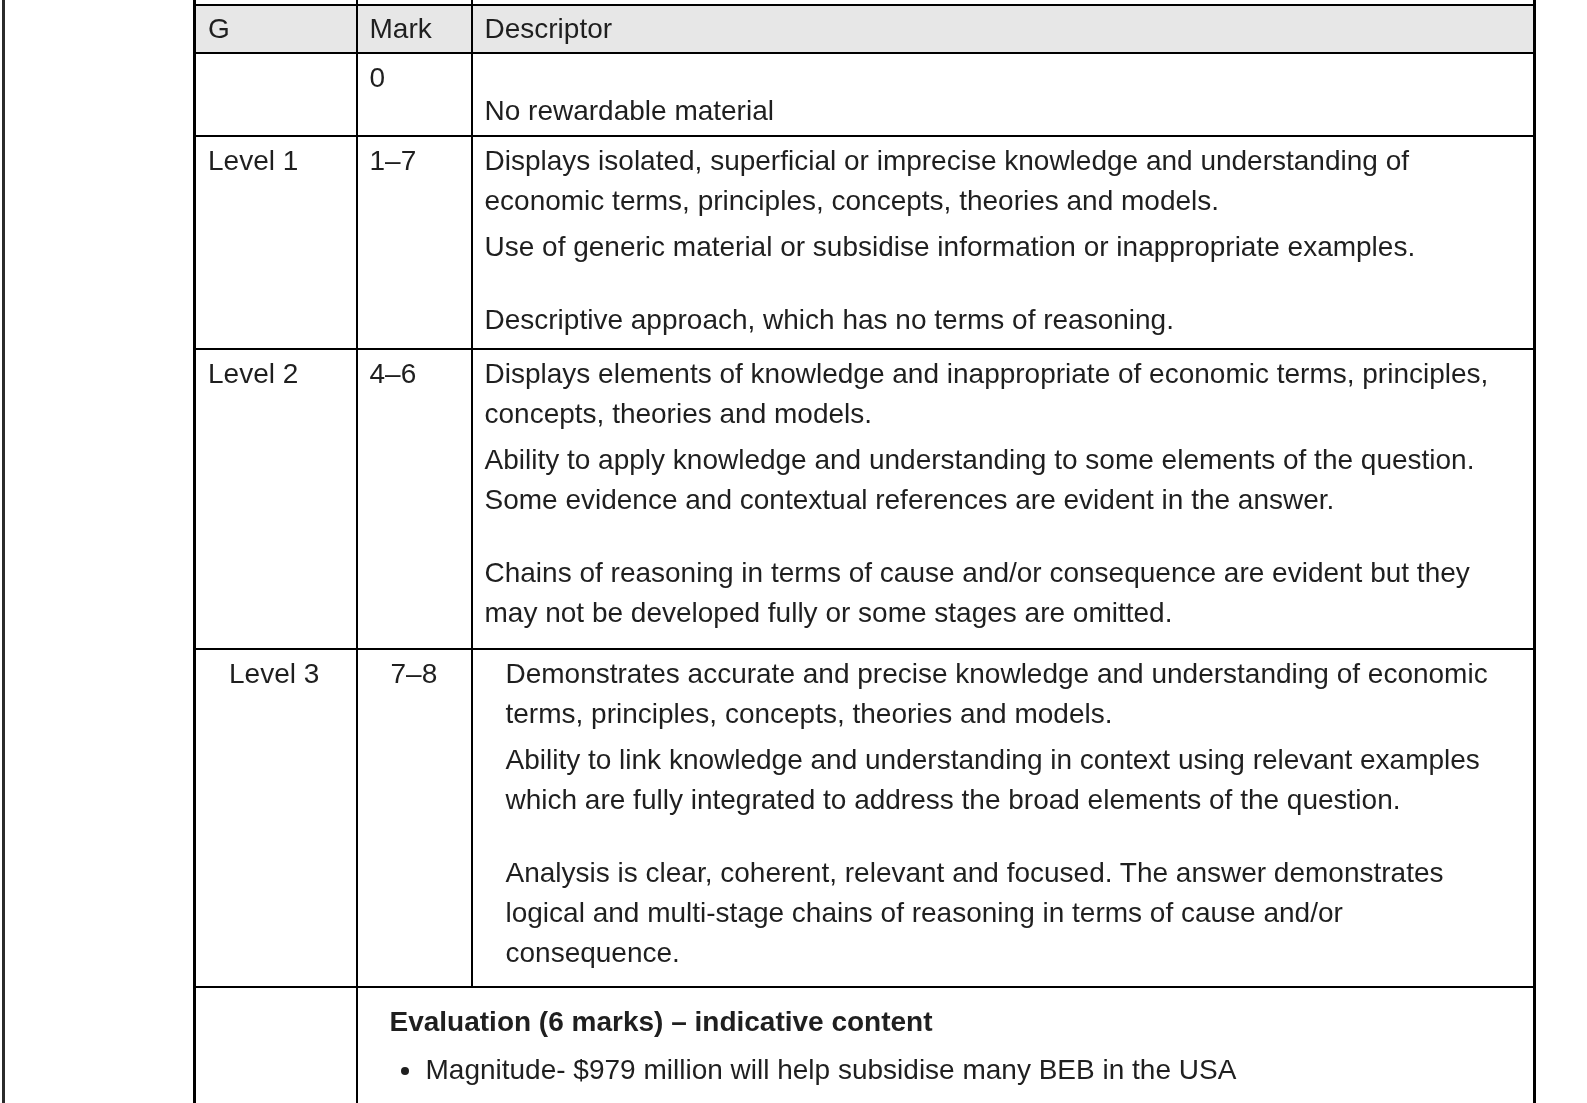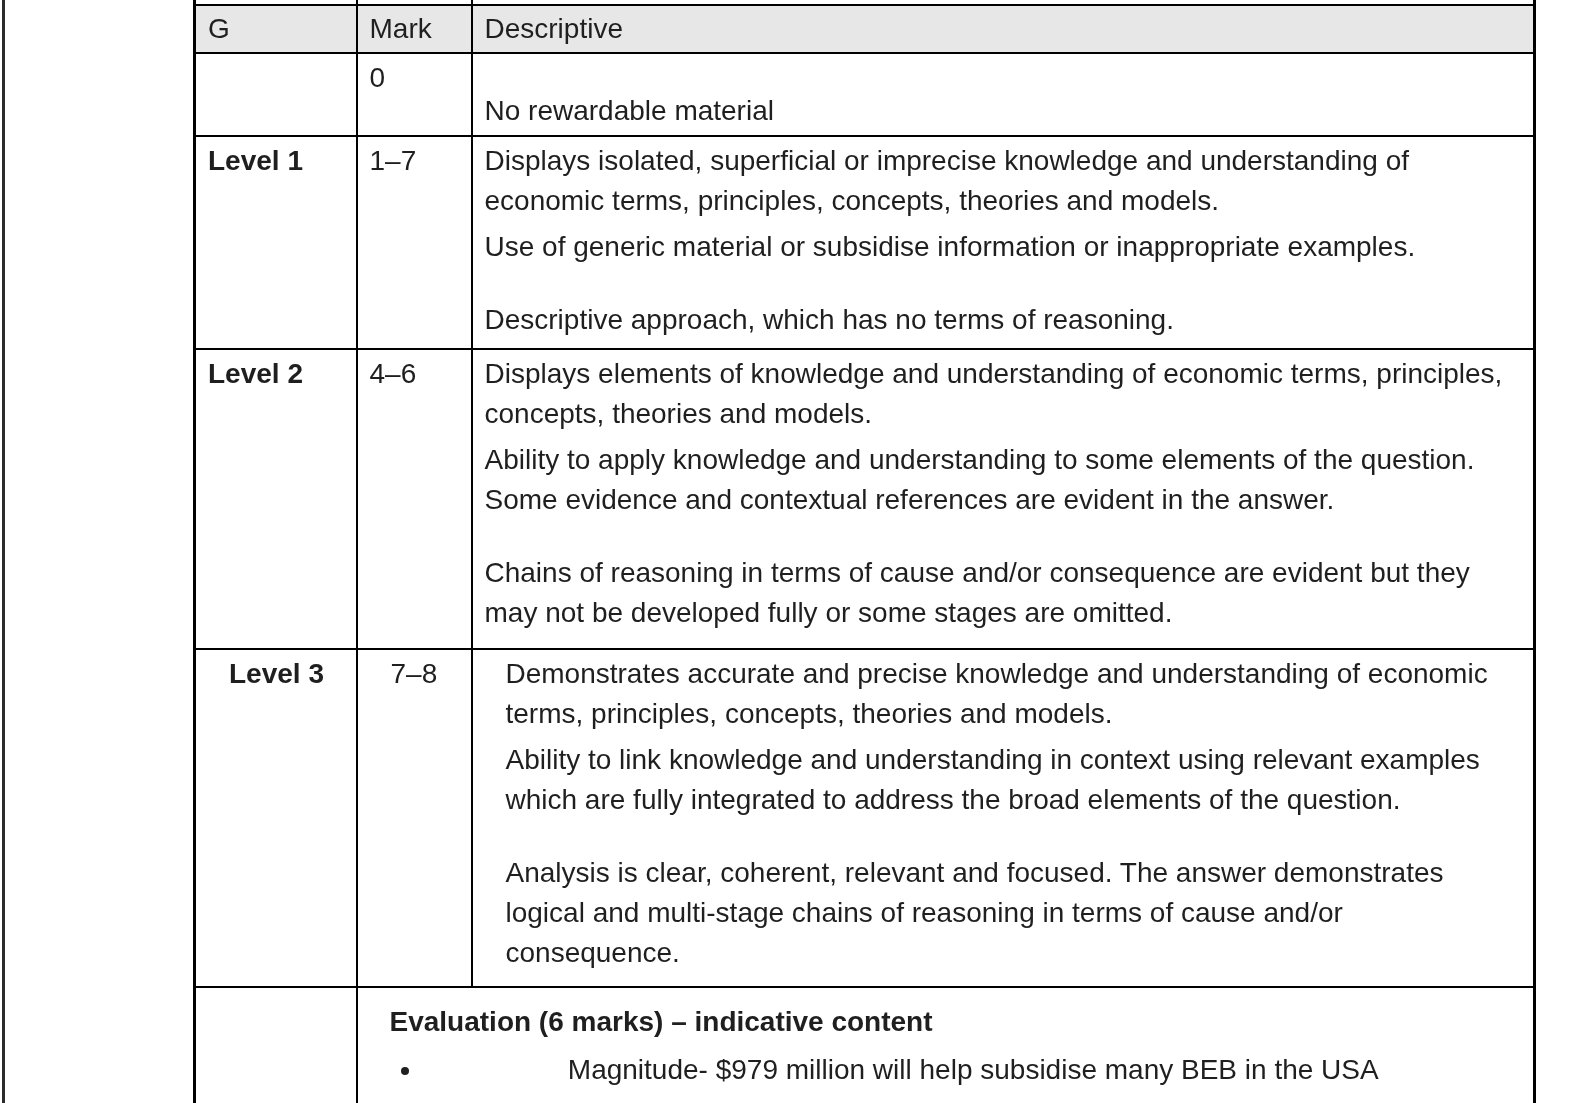--- a/index.html
+++ b/index.html
@@ -52,34 +52,33 @@
     height: 32px;
     padding-top: 3px;
     padding-bottom: 3px;
     vertical-align: middle;
   }
   tr.zero-row td { height: 31px; }
   tr.level1-row td { height: 203px; }
   tr.level2-row td { height: 290px; }
   tr.level3-row td { height: 328px; padding-left: 33px; }
   tr.eval-row td { height: 89px; padding-top: 14px; padding-left: 32px; }
-  td.level-cell { font-weight: 700; }
+  td.level-cell { font-weight: 400; }
   td p {
     margin: 0 0 6px 0;
   }
   td p:last-child { margin-bottom: 0; margin-top: 33px; }
   .eval-heading {
     font-weight: 700;
     margin: 0;
   }
   ul.eval-list {
     margin: 8px 0 16px 0;
     padding-left: 34px;
     list-style-type: disc;
-    text-align: center;
   }
   ul.eval-list li {
     padding-left: 2px;
   }
 </style>
 </head>
 <body>
 
 <div class="page-edge-line"></div>
 
@@ -93,21 +92,21 @@
   <tbody>
       <tr class="stub-row">
     <td></td>
     <td></td>
     <td></td>
   </tr>
 
   <tr class="header-row">
     <td class="header-cell">G</td>
     <td class="header-cell">Mark</td>
-    <td class="header-cell">Descriptive</td>
+    <td class="header-cell">Descriptor</td>
   </tr>
 
   <tr class="zero-row">
     <td class="level-cell"></td>
     <td class="mark-cell">0</td>
     <td class="descriptor-cell">
       <p>No rewardable material</p>
     </td>
   </tr>
 
@@ -118,21 +117,21 @@
       <p>Displays isolated, superficial or imprecise knowledge and understanding of economic terms, principles, concepts, theories and models.</p>
       <p>Use of generic material or subsidise information or inappropriate examples.</p>
       <p>Descriptive approach, which has no terms of reasoning.</p>
     </td>
   </tr>
 
   <tr class="level2-row">
     <td class="level-cell">Level 2</td>
     <td class="mark-cell">4–6</td>
     <td class="descriptor-cell">
-      <p>Displays elements of knowledge and understanding of economic terms, principles, concepts, theories and models.</p>
+      <p>Displays elements of knowledge and inappropriate of economic terms, principles, concepts, theories and models.</p>
       <p>Ability to apply knowledge and understanding to some elements of the question. Some evidence and contextual references are evident in the answer.</p>
       <p>Chains of reasoning in terms of cause and/or consequence are evident but they may not be developed fully or some stages are omitted.</p>
     </td>
   </tr>
 
   <tr class="level3-row">
     <td class="level-cell">Level 3</td>
     <td class="mark-cell">7–8</td>
     <td class="descriptor-cell">
       <p>Demonstrates accurate and precise knowledge and understanding of economic terms, principles, concepts, theories and models.</p>

